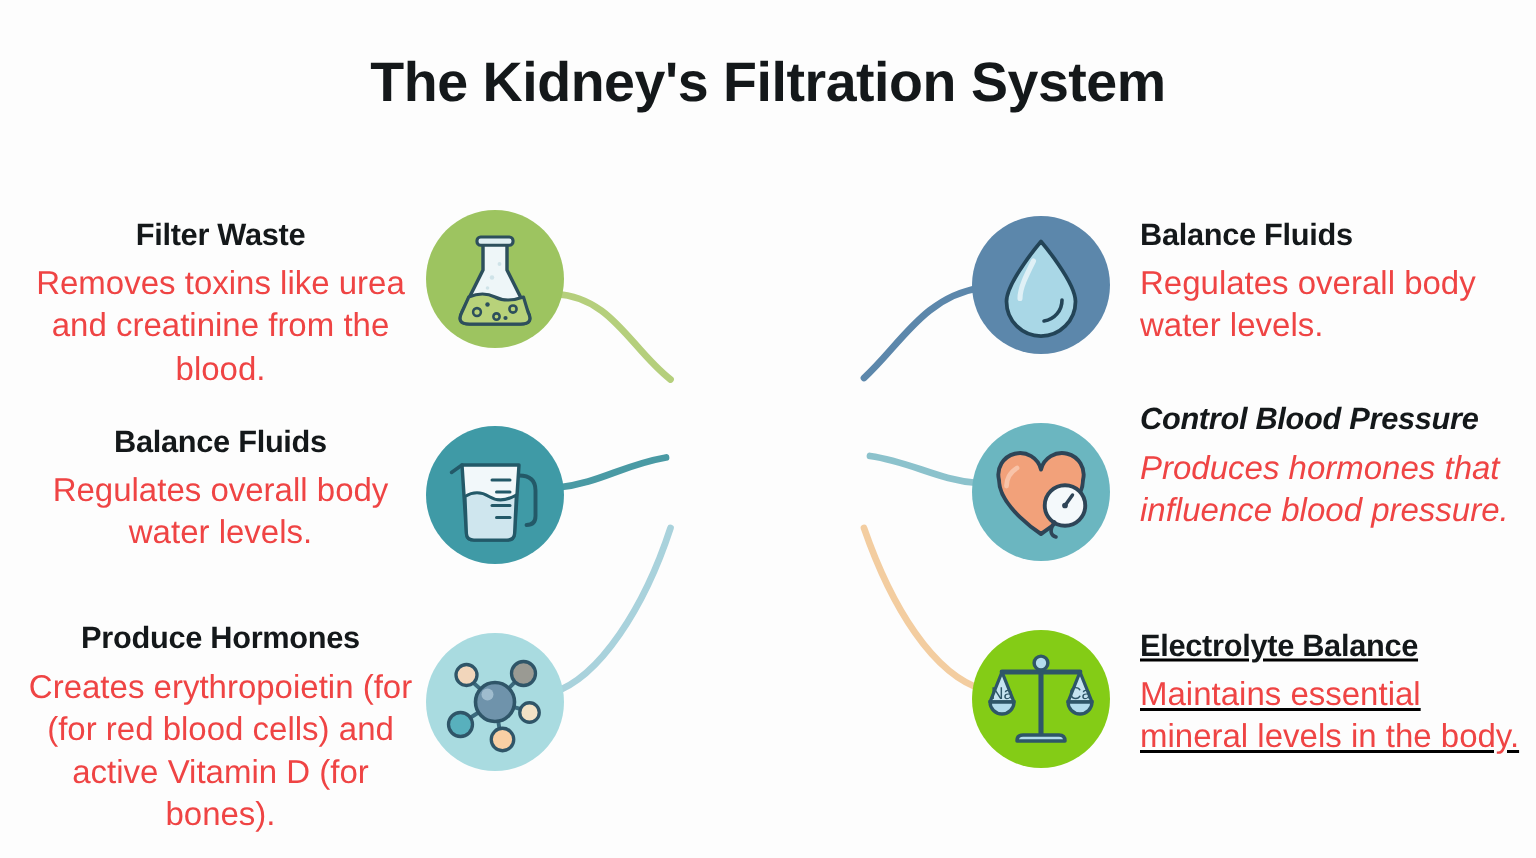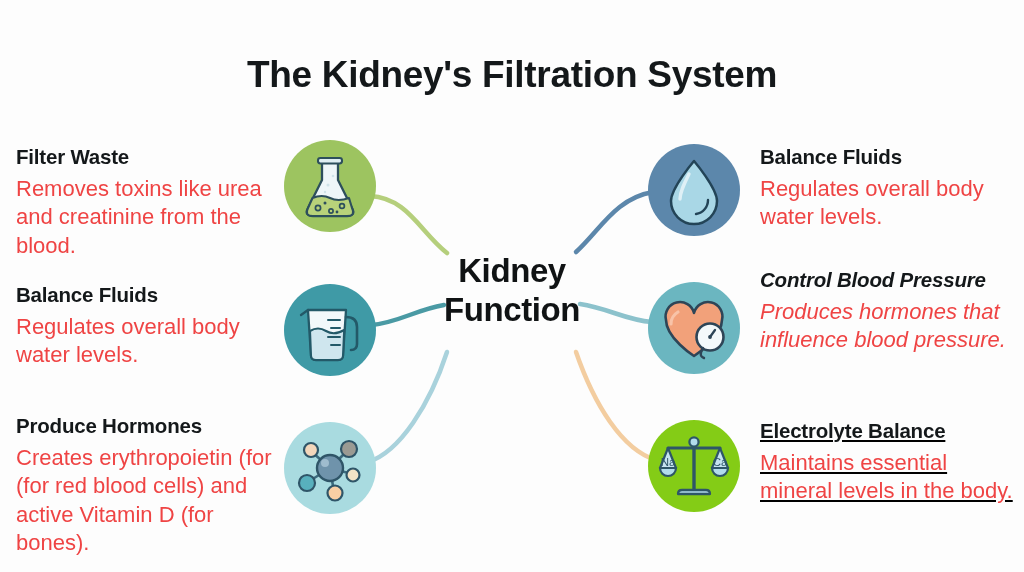--- a/index.html
+++ b/index.html
@@ -20,21 +20,20 @@
   #title {
     position: absolute;
     left: 0;
     top: 34px;
     width: 1024px;
     text-align: center;
     font-size: 37px;
     font-weight: bold;
     color: #14181a;
     letter-spacing: -0.3px;
-    margin-top: 20px;
   }
   #connectors {
     position: absolute;
     left: 0;
     top: 0;
     width: 1024px;
     height: 572px;
   }
   .hub {
     position: absolute;
@@ -65,45 +64,41 @@
     color: #14181a;
     line-height: 1.2;
     letter-spacing: -0.2px;
   }
   .txt .bd {
     font-size: 22px;
     color: #ef4444;
     line-height: 1.3;
     margin-top: 5px;
   }
-  .left  { text-align: left; }
+  .left  { text-align: center; }
   .right { text-align: left; }
 </style>
 </head>
 <body>
 
 <div id="canvas">
 
   <div id="title">The Kidney's Filtration System</div>
 
   <svg id="connectors" viewBox="0 0 1024 572" xmlns="http://www.w3.org/2000/svg">
     <g fill="none" stroke-width="4.5" stroke-linecap="round">
       <path d="M370,196 C408,198 420,232 447,253" stroke="#b5cf7c"></path>
       <path d="M372,325 C400,322 415,310 444,305" stroke="#4a9aa4"></path>
       <path d="M368,462 C400,452 430,404 447,352" stroke="#a9d2dc"></path>
       <path d="M653,192 C616,198 600,230 576,252" stroke="#5c87ab"></path>
       <path d="M652,322 C625,320 608,308 580,304" stroke="#8cc2cc"></path>
       <path d="M656,460 C622,450 594,404 576,352" stroke="#f3cda0"></path>
     </g>
   </svg>
 
-  <div class="hub">
-    <div>Kidney</div>
-    <div>Function</div>
-  </div>
 
   <div class="node" style="left:284px; top:140px; background:#9dc460;">
     <svg width="92" height="92" viewBox="0 0 92 92">
       <path d="M38,22 L38,40 L24,68 Q20,76 29,76 L63,76 Q72,76 68,68 L54,40 L54,22 Z" fill="#eef6f8" stroke="#2d4f5c" stroke-width="2.3" stroke-linejoin="round"></path>
       <path d="M28.5,58 Q38,54 46,58 Q54,62 65,58 L68,68 Q72,76 63,76 L29,76 Q20,76 24,68 Z" fill="#b8d27a" stroke="#2d4f5c" stroke-width="2.1" stroke-linejoin="round"></path>
       <rect x="34" y="18" width="24" height="5.5" rx="2.4" fill="#dfeef2" stroke="#2d4f5c" stroke-width="2.1"></rect>
       <circle cx="34" cy="68" r="2.6" fill="none" stroke="#2d4f5c" stroke-width="1.7"></circle>
       <circle cx="47" cy="71" r="2.1" fill="none" stroke="#2d4f5c" stroke-width="1.7"></circle>
       <circle cx="58" cy="66" r="2.4" fill="none" stroke="#2d4f5c" stroke-width="1.7"></circle>
       <circle cx="41" cy="63" r="1.5" fill="#2d4f5c"></circle>

